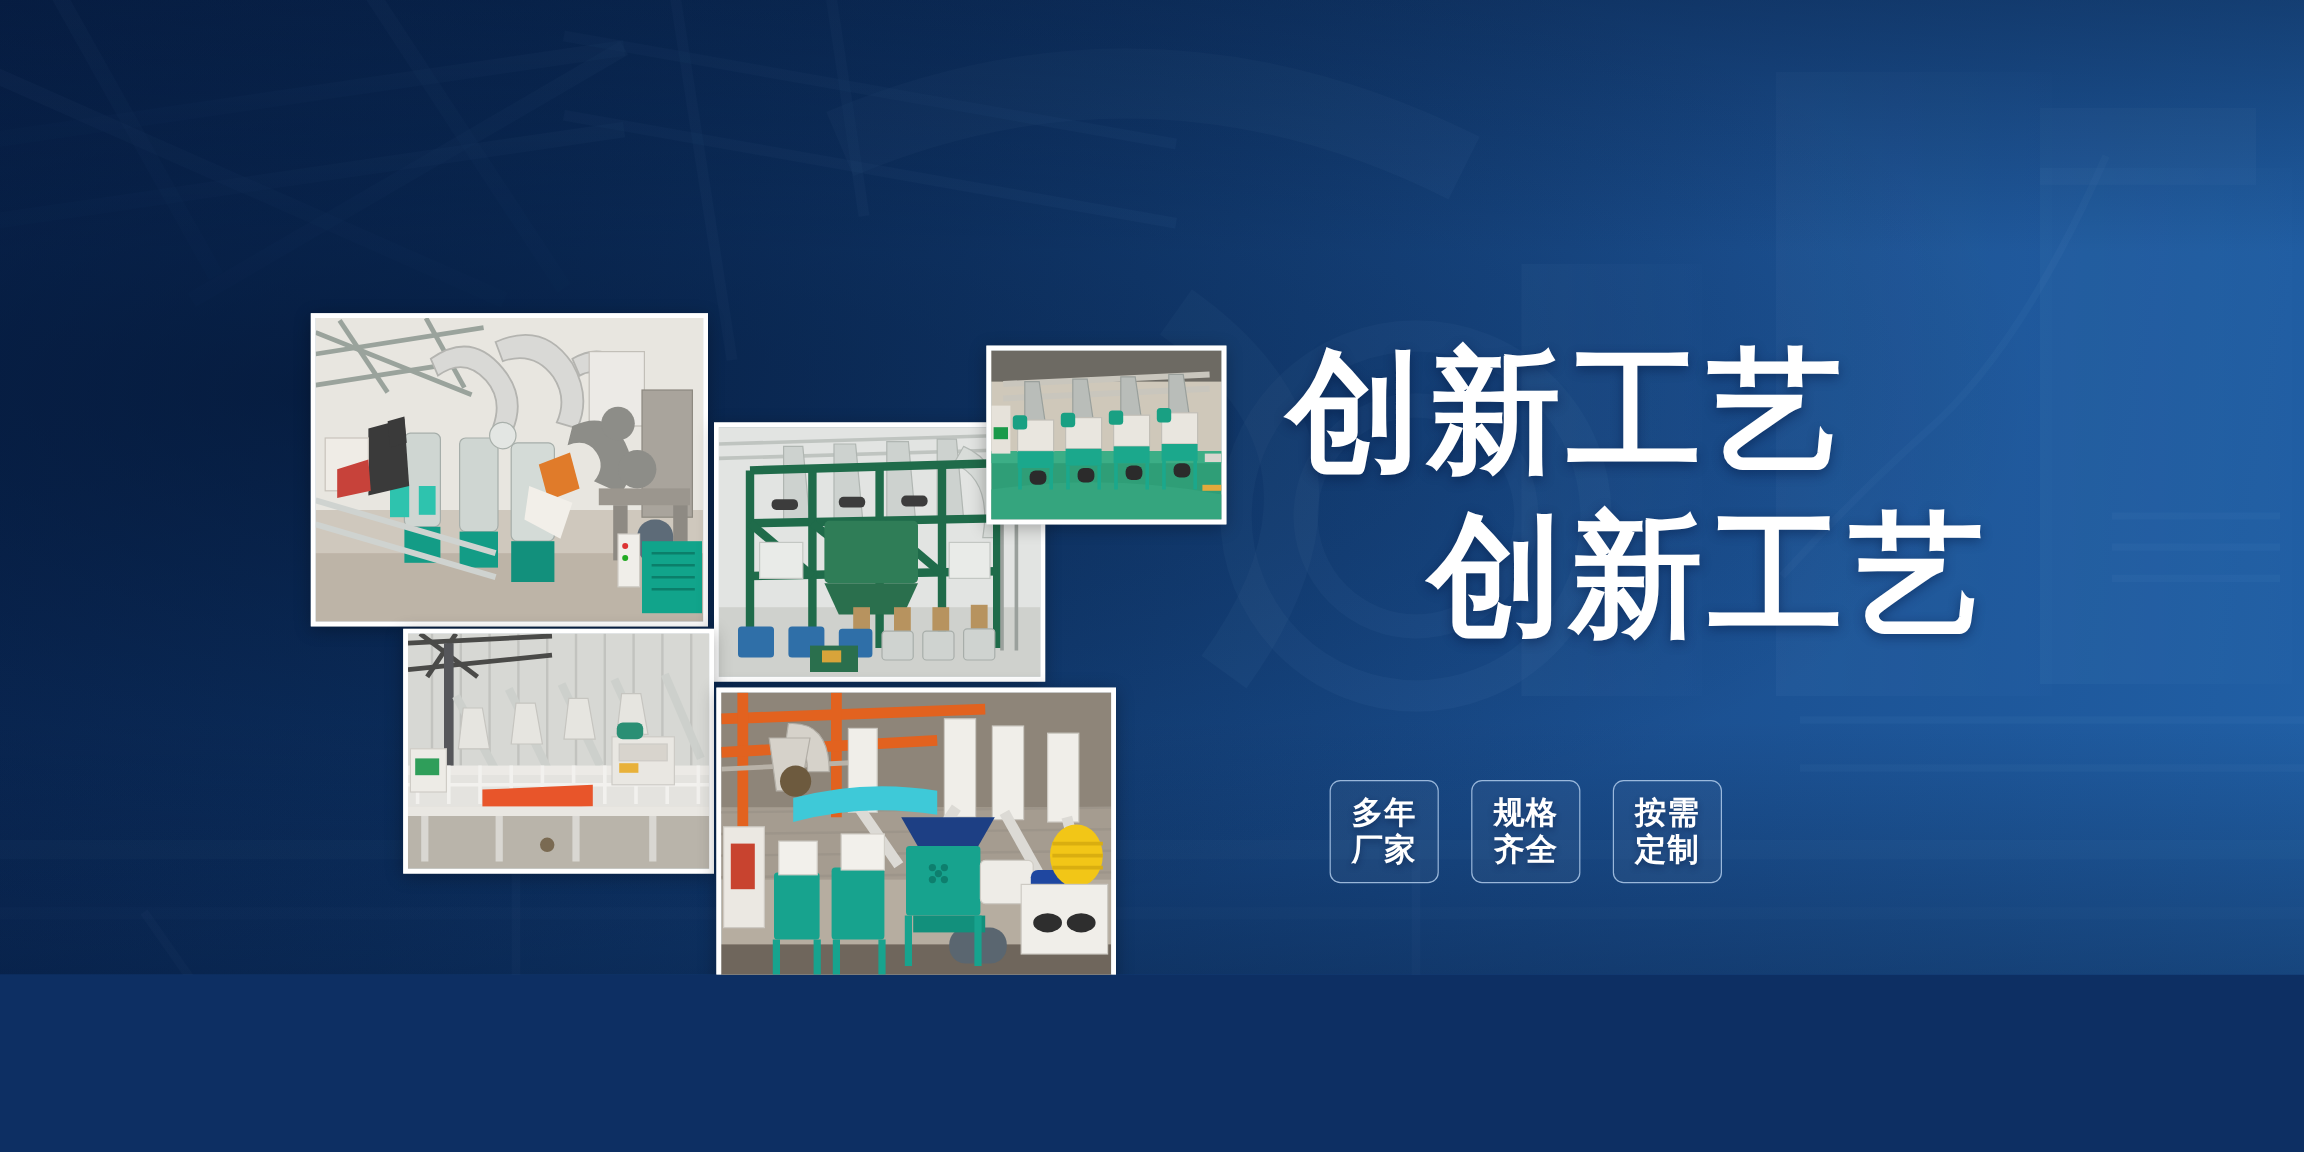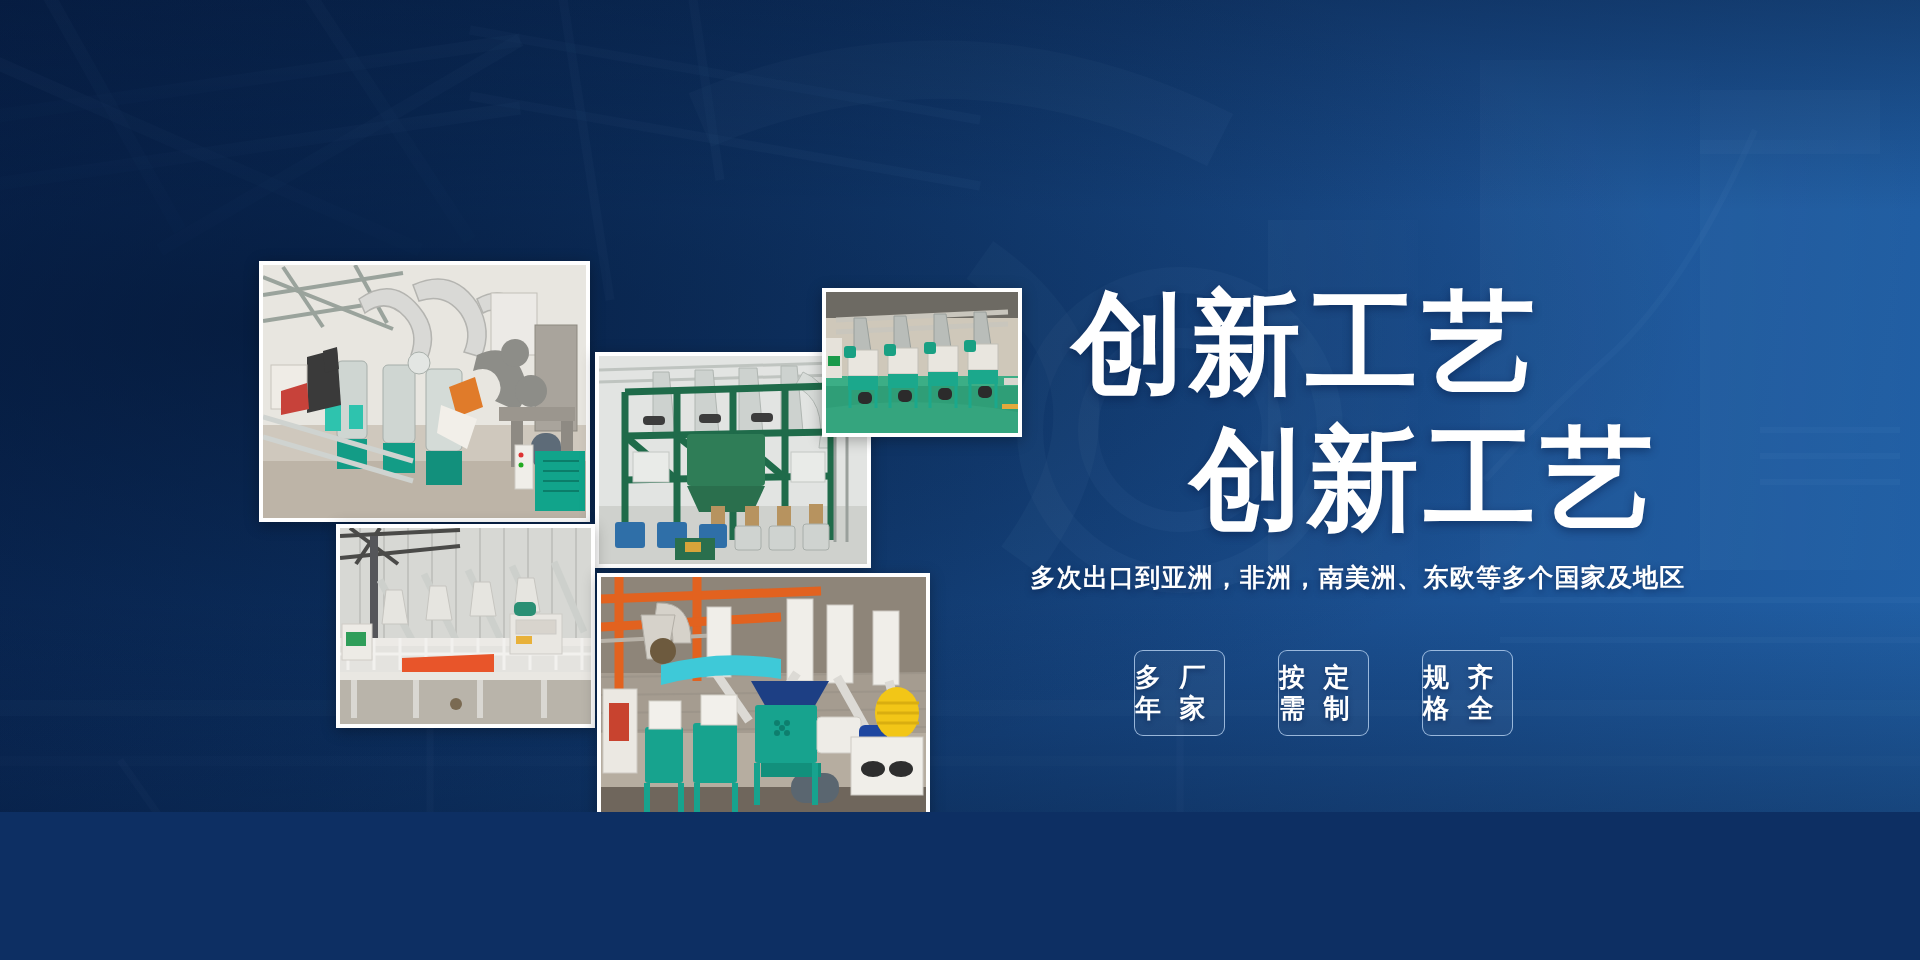--- a/index.html
+++ b/index.html
@@ -43,24 +43,23 @@
   .subtitle{
     position:absolute;left:8px;top:561px;width:700px;text-align:center;
     color:#ffffff;font-size:25px;font-weight:bold;letter-spacing:1.2px;
     text-shadow:0 2px 6px rgba(0,20,60,.5);white-space:nowrap;
   }
 
   .badges{position:absolute;left:108px;top:650px;display:flex;gap:27px;}
   .badge{
     width:89px;height:84px;border:1.5px solid rgba(188,214,243,.78);
     border-radius:9px;background:rgba(255,255,255,.045);
-    display:flex;flex-direction:row;align-items:center;justify-content:center;
+    display:flex;flex-direction:column;align-items:center;justify-content:center;
     color:#fff;font-size:26px;font-weight:bold;line-height:1.18;letter-spacing:1px;
     text-shadow:0 2px 5px rgba(0,20,60,.45);
-    margin-left:26px;
   }
 </style>
 </head>
 <body>
 
 <div class="banner">
 
   <svg class="bg-texture" viewBox="0 0 1920 960" preserveAspectRatio="xMidYMid slice">
     <defs>
       <linearGradient id="beam" x1="0" y1="0" x2="0" y2="1">
@@ -462,30 +461,29 @@
         </g>
       </svg>
     </div>
   </div>
 
   <div class="content">
 
     <div class="headline headline-1">创新工艺</div>
     <div class="headline headline-2">创新工艺</div>
 
-    <div class="subtitle">多次出口到亚洲，非洲，南美洲、东欧等多个国家及地区</div>
 
     <div class="badges">
       <div class="badge">
         <span>多年</span>
         <span>厂家</span>
       </div>
       <div class="badge">
+        <span>规格</span>
+        <span>齐全</span>
+      </div>
+      <div class="badge">
         <span>按需</span>
         <span>定制</span>
       </div>
-      <div class="badge">
-        <span>规格</span>
-        <span>齐全</span>
-      </div>
     </div>
   </div>
 </div>
 
 </body></html>

